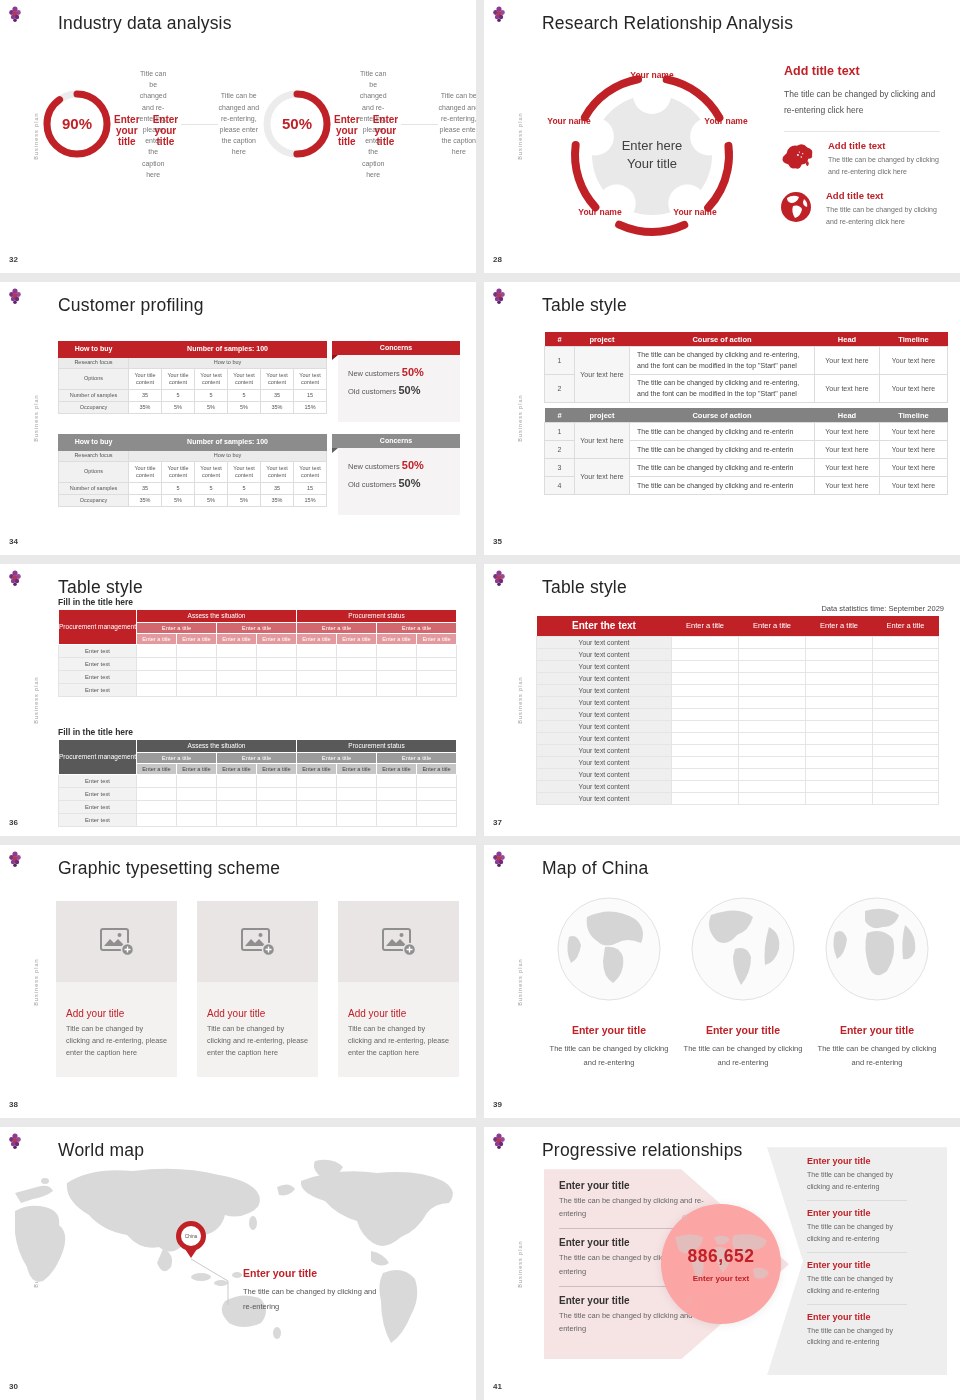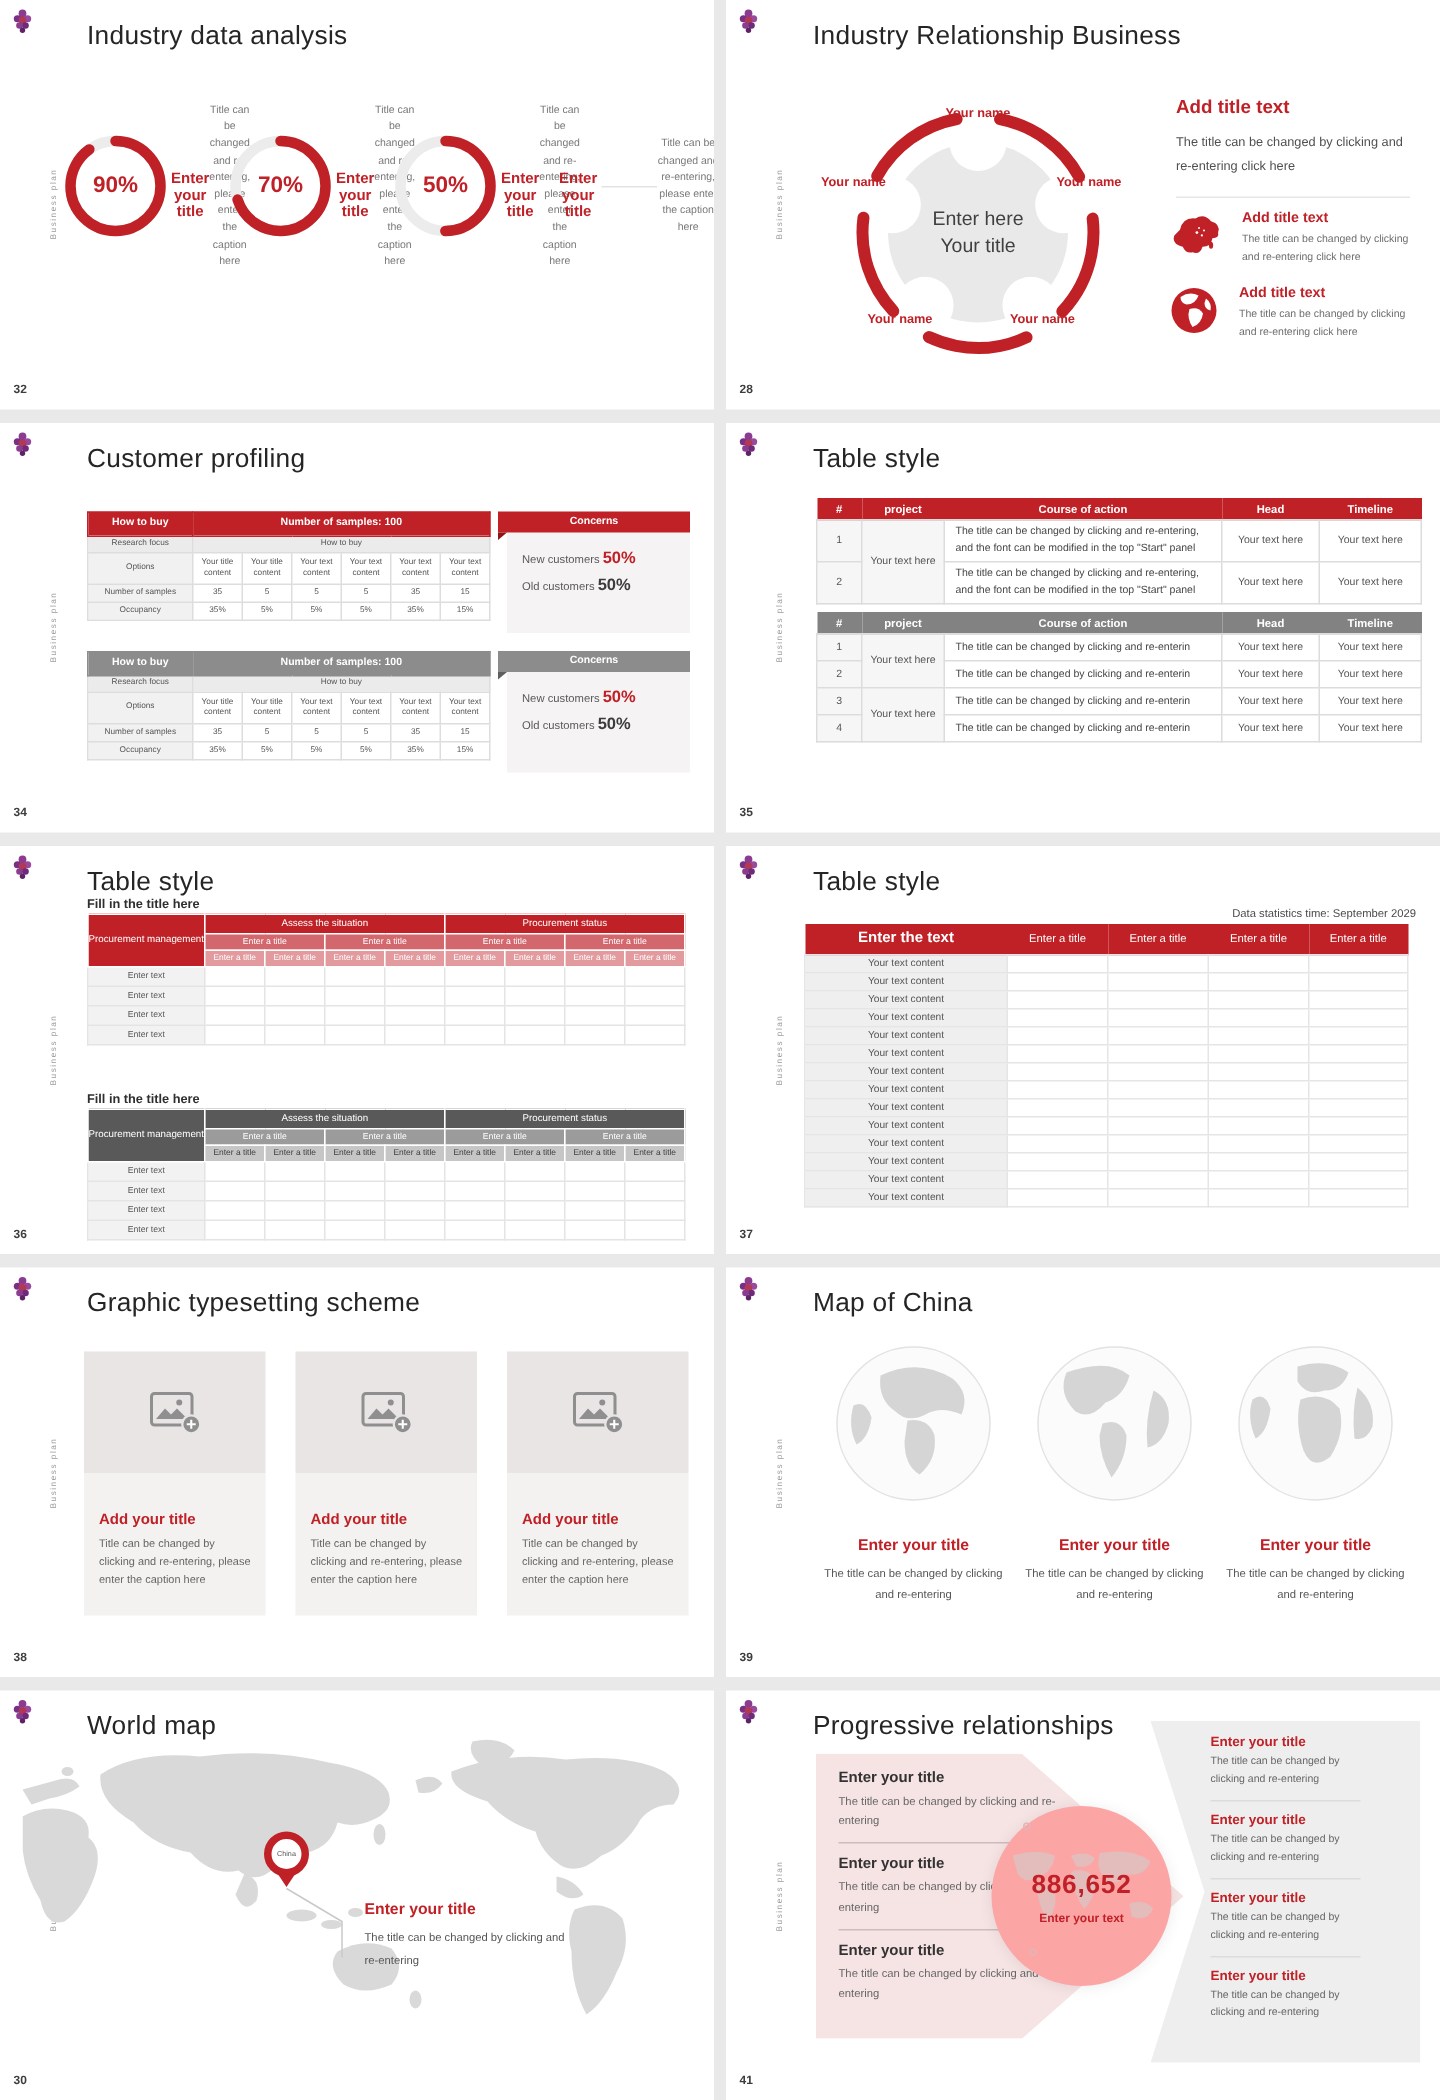--- a/index.html
+++ b/index.html
@@ -92,21 +92,21 @@
   .t37 th{background:var(--accent);color:#fff;height:21px}
   .t37 th.main{font-size:10px;font-weight:bold}
   .t37 th.sub{font-size:7.5px;font-weight:normal}
   .t37 td{border:1px solid #e5e5e5;height:12px;background:#fff}
   .t37 td.lbl{background:#efefef;text-align:center}
   
   .cards{position:absolute;left:56px;top:56px;display:flex;gap:20px}
   .card{width:121px;height:176px}
   .card .img{height:81px;background:#e8e5e4;display:flex;align-items:center;justify-content:center}
   .card .cb{height:95px;background:#f4f2f1;padding:26px 10px 0}
-  .card .ct{font-size:10px;font-weight:bold;color:var(--accent);margin-bottom:4px}
+  .card .ct{font-size:10px;font-weight:normal;color:var(--accent);margin-bottom:4px}
   .card .cc{font-size:7.3px;color:#666;line-height:1.6}
   
   .globes{position:absolute;left:58px;top:52px;display:flex;width:404px}
   .globes .gcol{width:134px;display:flex;flex-direction:column;align-items:center;text-align:center}
   .globes .gt{margin-top:23px;font-size:10.5px;font-weight:bold;color:var(--accent)}
   .globes .gc{margin-top:6px;font-size:7.5px;color:#555;line-height:1.85;width:120px}
   
   .wmap{position:absolute;left:15px;top:32px}
   .pin{position:absolute;left:176px;top:94px;width:30px;height:30px;border:5px solid var(--accent);border-radius:50%;background:#fff;display:flex;align-items:center;justify-content:center;font-size:4.8px;color:#555}
   .pin-tail{position:absolute;left:185px;top:122px;border-style:solid;border-width:9px 6px 0 6px;border-color:var(--accent) transparent transparent transparent}
@@ -154,27 +154,20 @@
               <circle class="track" cx="37" cy="37" r="30"></circle>
               <circle class="arc" cx="37" cy="37" r="30" transform="rotate(-90 37 37)" stroke-dasharray="169.6 188.5"></circle>
             </svg>
           <span class="d-pct">90%</span>
         </div>
         <div class="d-title">Enter your title</div>
         <div class="d-rule"></div>
         <div class="d-cap">Title can be changed and re-entering, please enter the caption here</div>
       </div>
       <div class="d-col">
-        <div class="donut">
-          <svg width="74" height="74" viewBox="0 0 74 74">
-              <circle class="track" cx="37" cy="37" r="30"></circle>
-              <circle class="arc" cx="37" cy="37" r="30" transform="rotate(-90 37 37)" stroke-dasharray="131.9 188.5"></circle>
-            </svg>
-          <span class="d-pct">70%</span>
-        </div>
         <div class="d-title">Enter your title</div>
         <div class="d-rule"></div>
         <div class="d-cap">Title can be changed and re-entering, please enter the caption here</div>
       </div>
       <div class="d-col">
         <div class="donut">
           <svg width="74" height="74" viewBox="0 0 74 74">
               <circle class="track" cx="37" cy="37" r="30"></circle>
               <circle class="arc" cx="37" cy="37" r="30" transform="rotate(-90 37 37)" stroke-dasharray="94.2 188.5"></circle>
             </svg>
@@ -197,21 +190,21 @@
     <svg class="logo" viewBox="0 0 14 18">
         <circle cx="7" cy="4" r="2.6" fill="#8b3c90"></circle>
         <circle cx="3.6" cy="7.5" r="2.4" fill="#7a2f86"></circle>
         <circle cx="10.4" cy="7.5" r="2.4" fill="#9a4a9e"></circle>
         <circle cx="7" cy="8.6" r="2.6" fill="#b03a55"></circle>
         <circle cx="5" cy="12" r="2.2" fill="#8b3c90"></circle>
         <circle cx="9" cy="12" r="2.2" fill="#6f2a7a"></circle>
         <circle cx="7" cy="15.2" r="1.8" fill="#5d2366"></circle>
       </svg>
     <div class="vlabel">Business plan</div>
-    <div class="s-title">Industry Relationship Business</div>
+    <div class="s-title">Research Relationship Analysis</div>
     <div class="rel">
       <svg width="190" height="190" viewBox="0 0 190 190">
         <circle cx="95" cy="95" r="60" fill="#e9e9e9"></circle>
         <circle cx="95" cy="35" r="19" fill="#fff"></circle>
         <circle cx="152.1" cy="76.5" r="19" fill="#fff"></circle>
         <circle cx="130.3" cy="143.5" r="19" fill="#fff"></circle>
         <circle cx="59.7" cy="143.5" r="19" fill="#fff"></circle>
         <circle cx="37.9" cy="76.5" r="19" fill="#fff"></circle>
         <circle cx="95" cy="95" r="77" fill="none" stroke="#bf2127" stroke-width="8" stroke-linecap="round" stroke-dasharray="67.2 29.56" transform="rotate(-79 95 95)"></circle>
       </svg>

